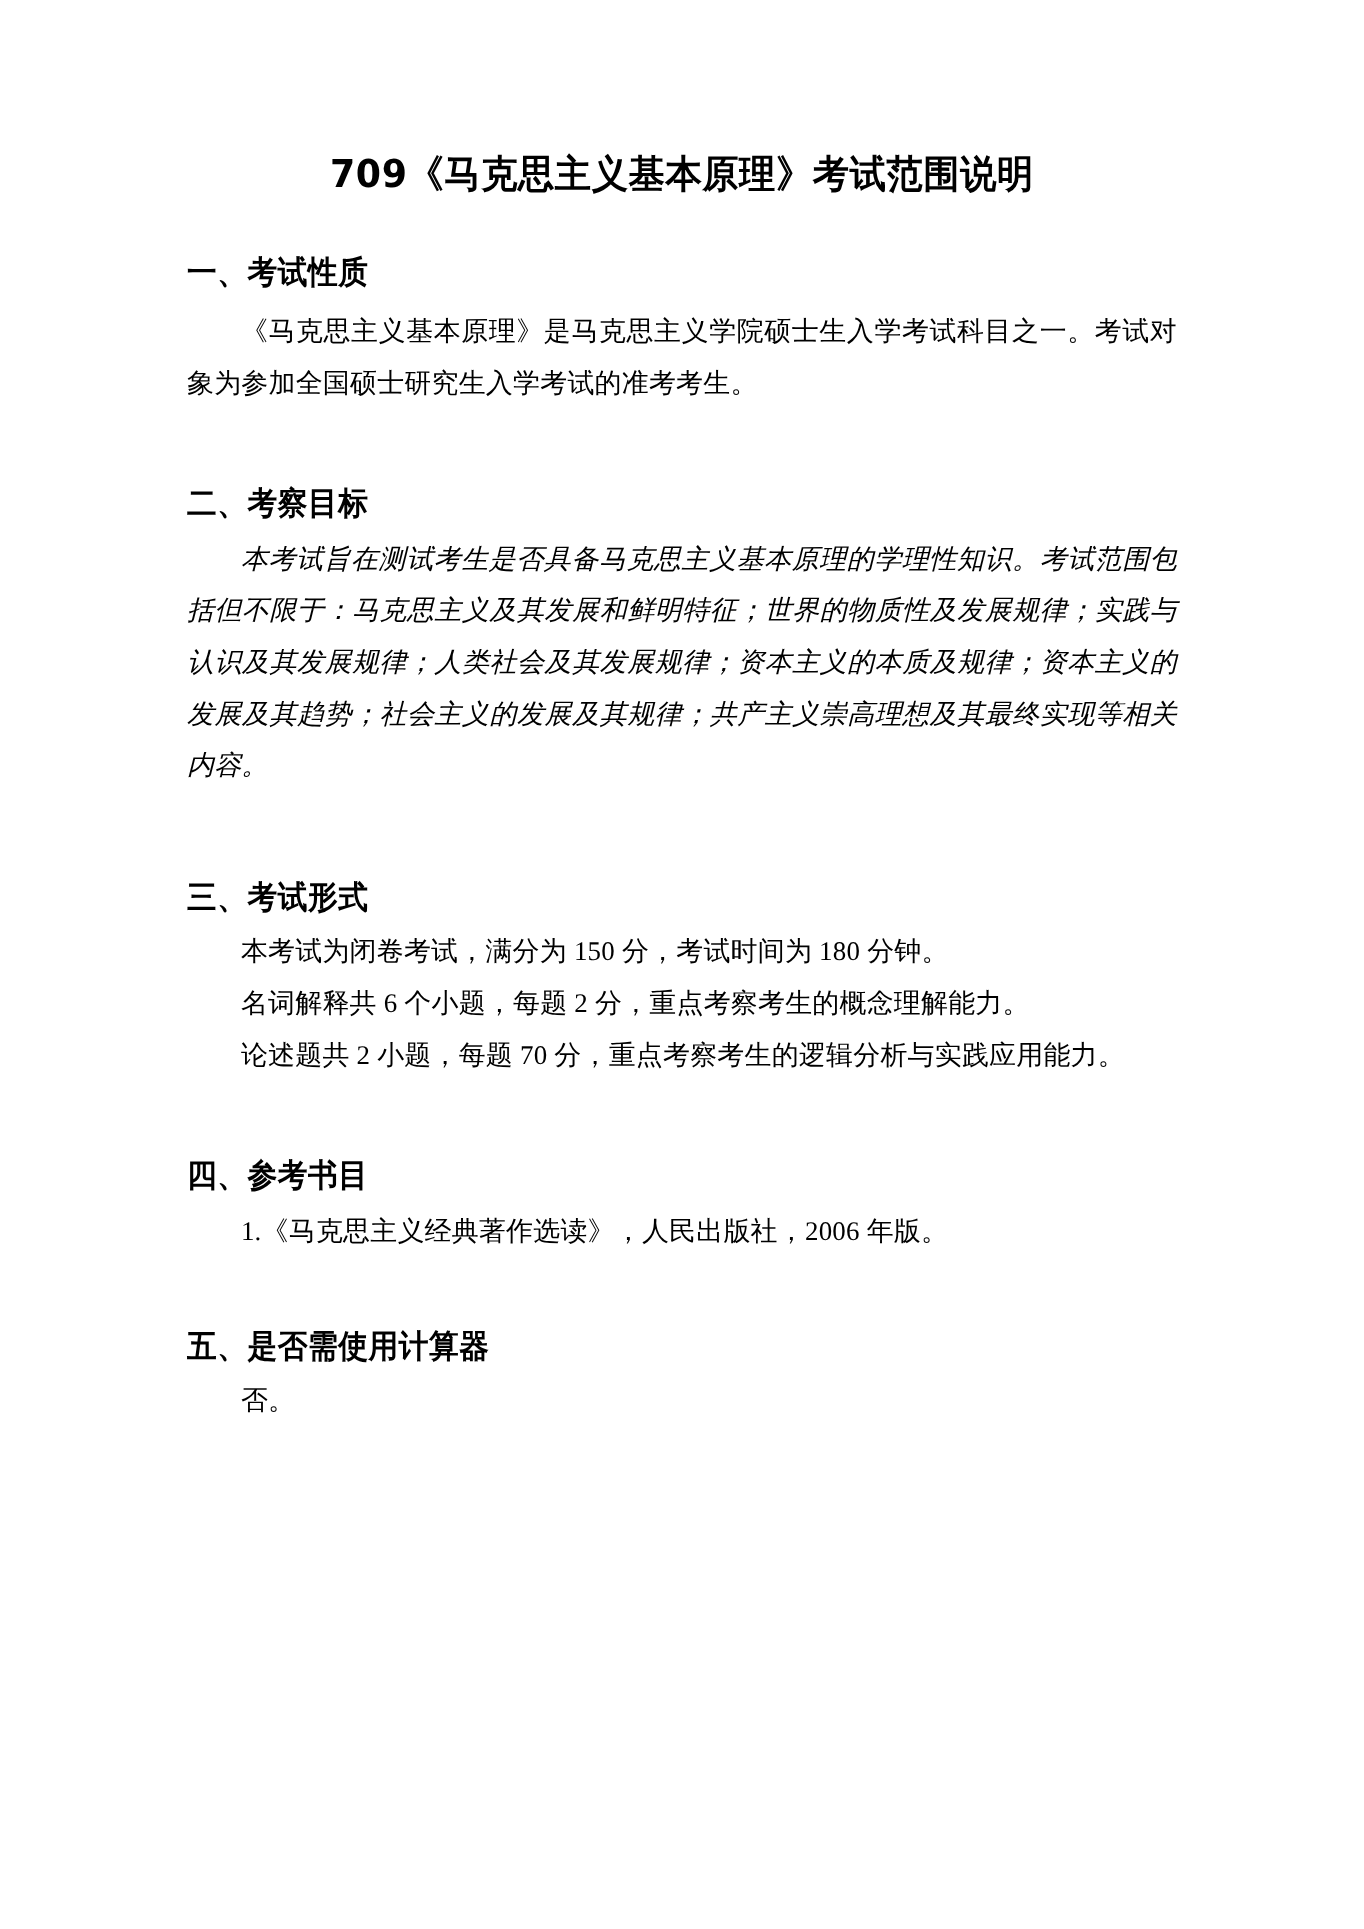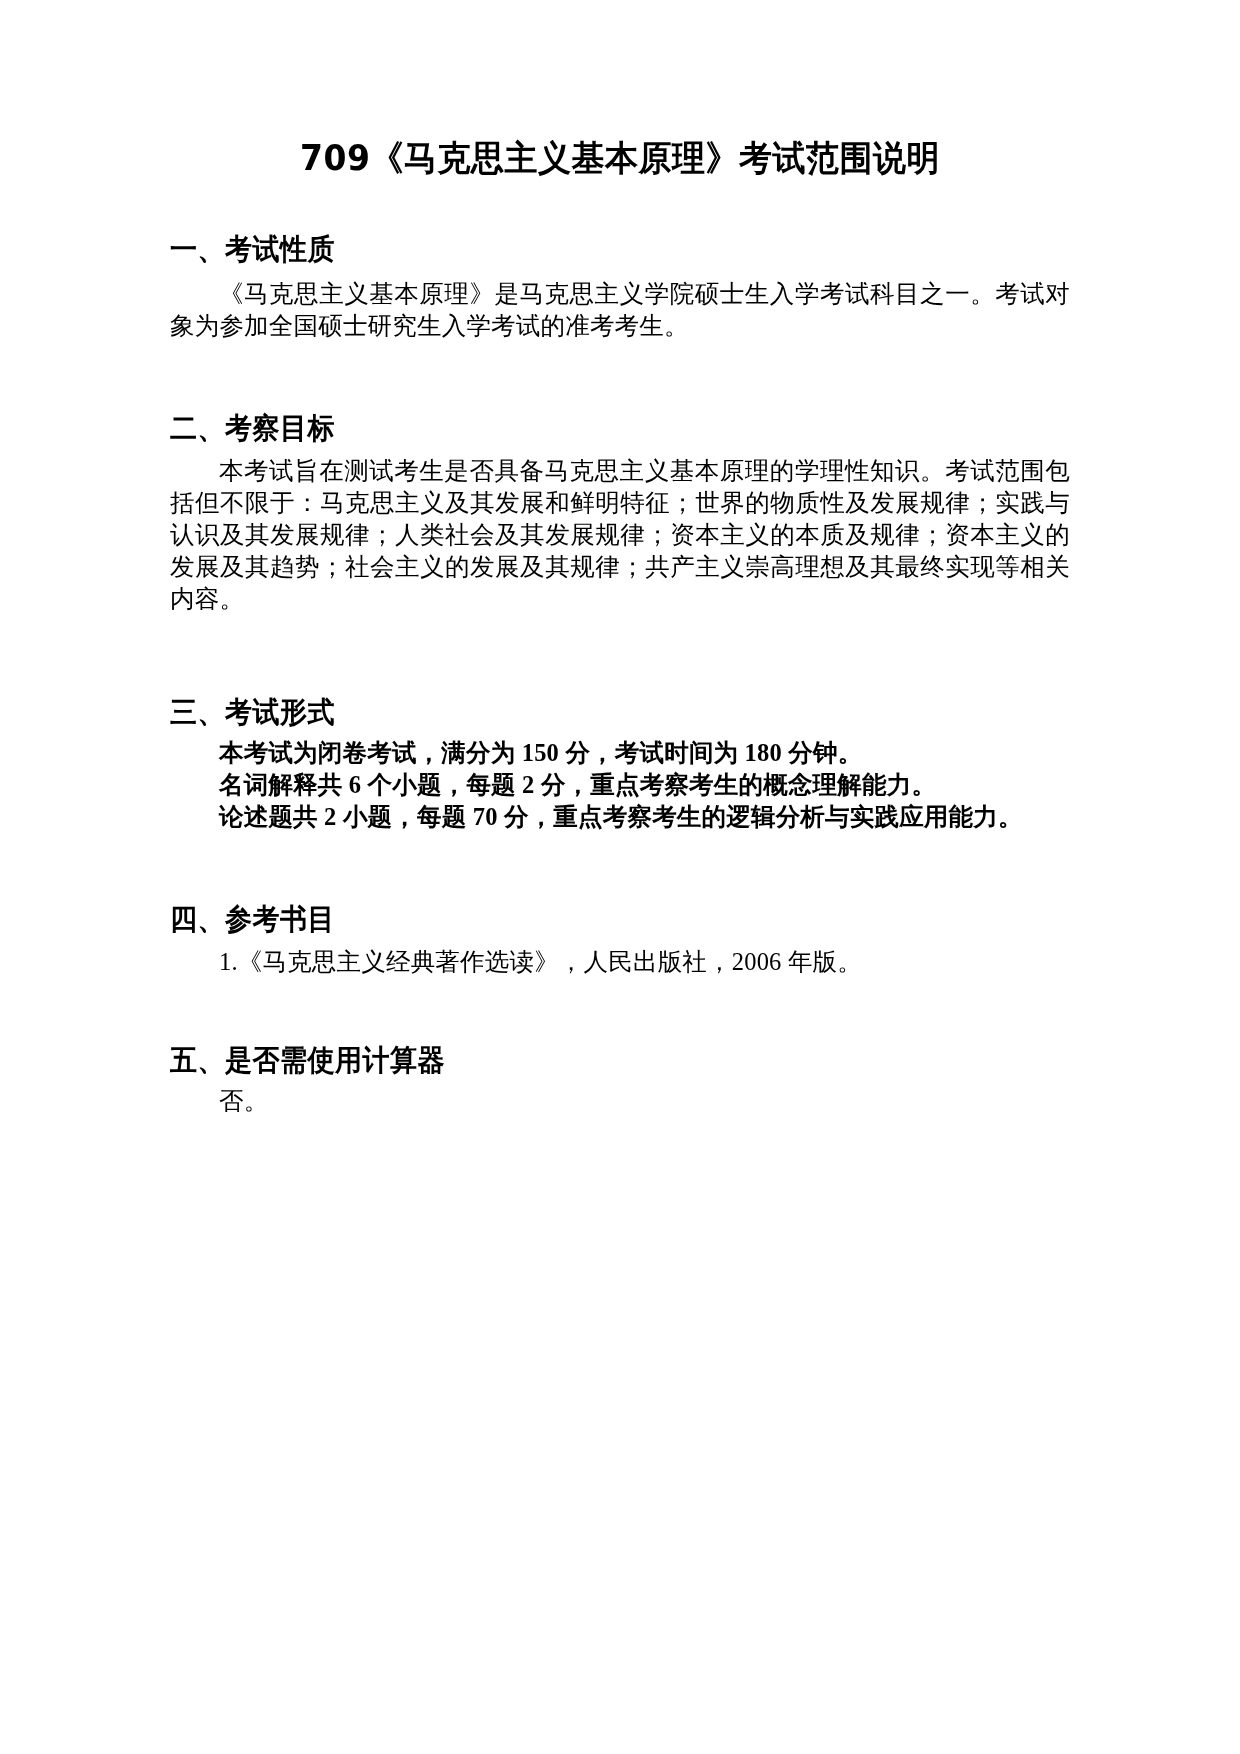--- a/index.html
+++ b/index.html
@@ -55,35 +55,35 @@
 
   .sec-1-head { padding-top: 56px; }
   .sec-2-head { padding-top: 62px; }
   .sec-3-head { padding-top: 72px; }
   .sec-4-head { padding-top: 62px; }
   .sec-5-head { padding-top: 58px; }
 
   .body-block {
     font-family: "Liberation Serif", "DejaVu Serif", serif;
     font-size: 24.5px;
-    line-height: 32px;
+    line-height: 47px;
     text-align: justify;
     text-justify: inter-ideograph;
     color: #000;
     letter-spacing: 0.2px;
   }
 
   .para {
     margin: 0;
     text-indent: 2em;
   }
 
   .sec-1-body { padding-top: 18px; }
-  .sec-2-body { padding-top: 16px; }
-  .sec-3-body { padding-top: 14px; font-weight: bold; }
+  .sec-2-body { padding-top: 16px; font-style: italic; }
+  .sec-3-body { padding-top: 14px; }
   .sec-4-body { padding-top: 16px; }
   .sec-5-body { padding-top: 14px; }
 
   .line {
     margin: 0;
     text-indent: 2em;
     white-space: nowrap;
   }
 
   .ref-line {

